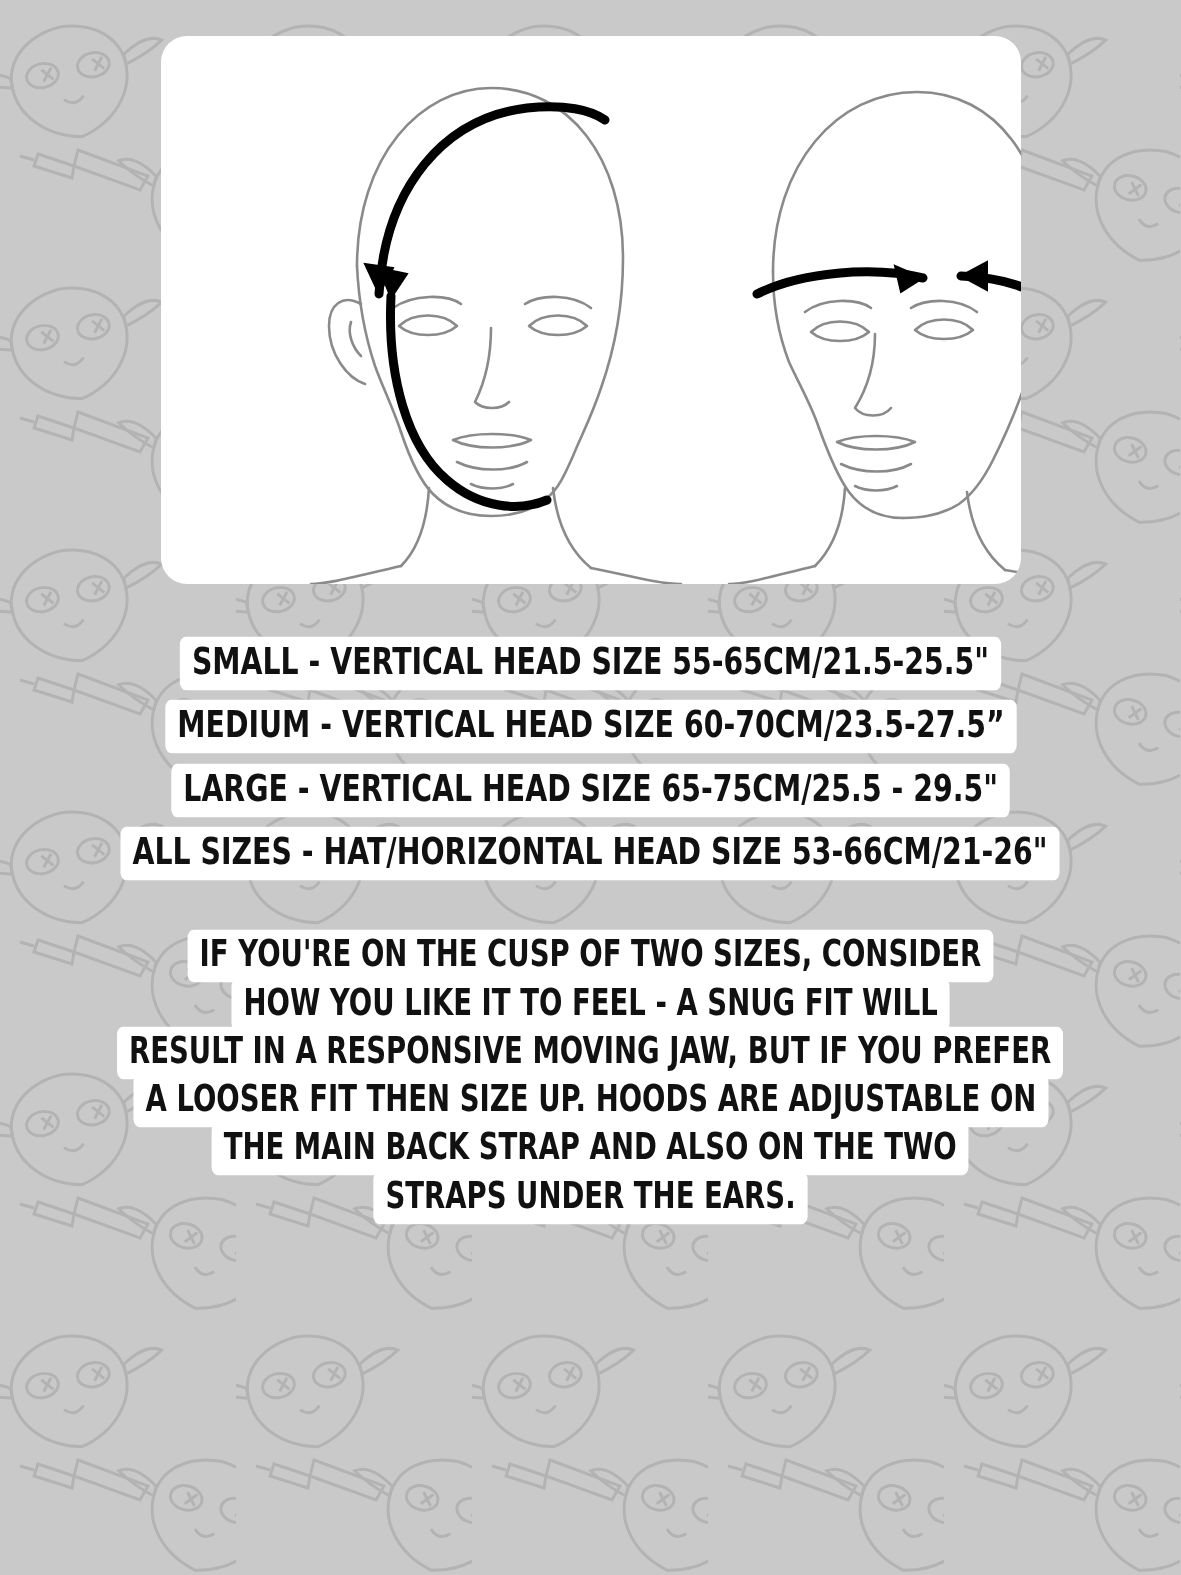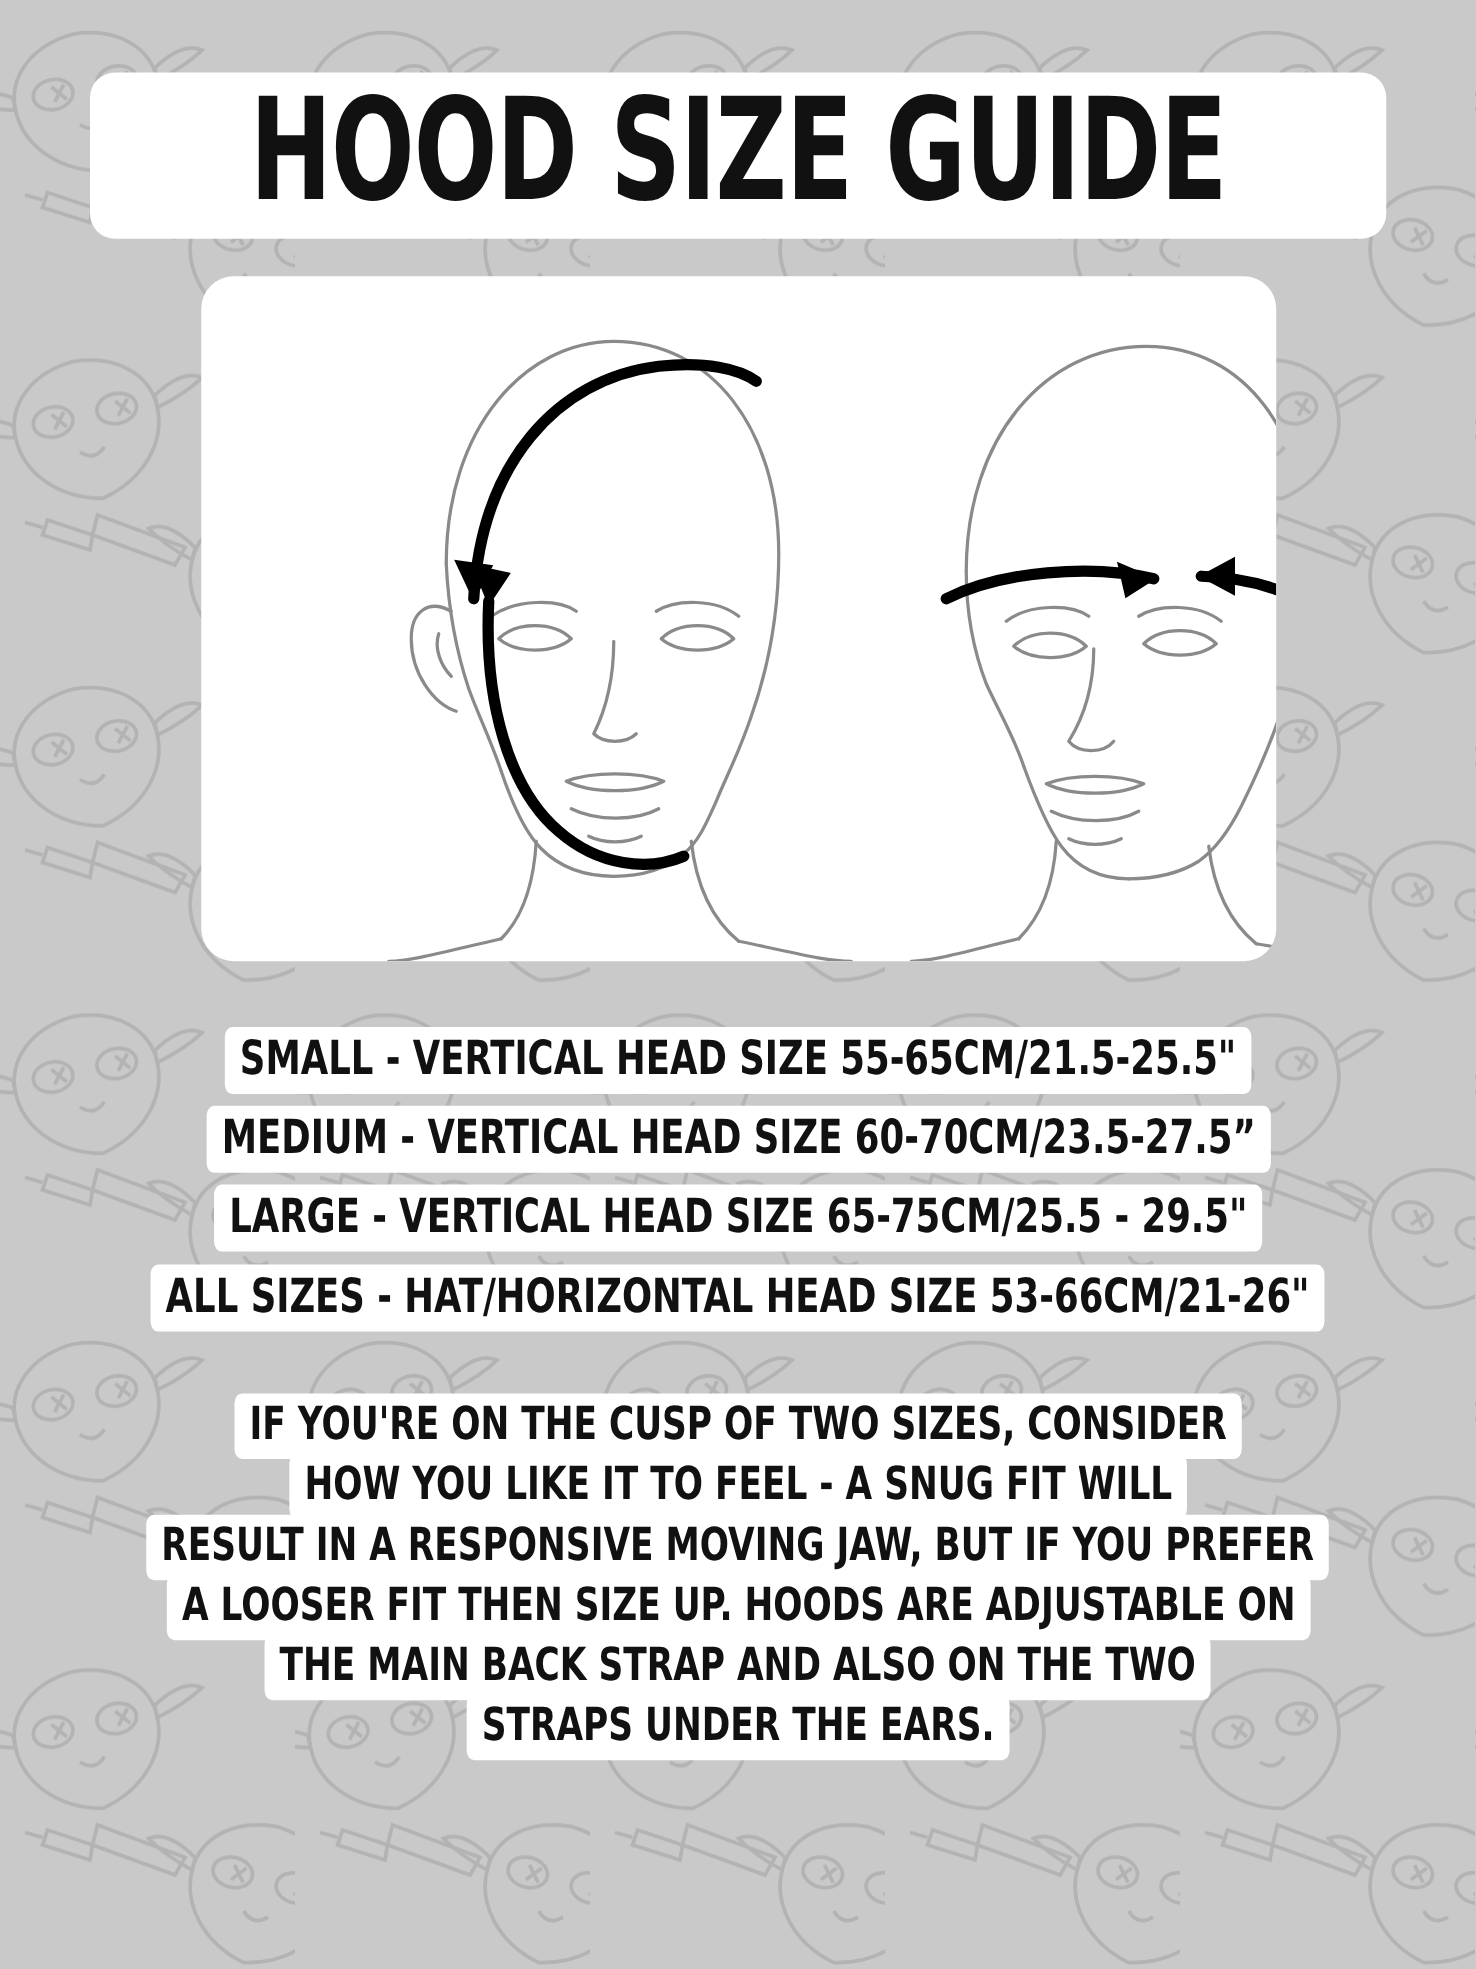--- a/index.html
+++ b/index.html
@@ -132,23 +132,20 @@
       <use href="#knifemotif" x="78" y="150"></use>
       <use href="#maskmotif" x="210" y="150" transform="rotate(14 210 200)"></use>
     </pattern>
   </defs>
   <rect x="0" y="0" width="1181" height="1575" fill="#c9c9c9"></rect>
   <rect x="0" y="0" width="1181" height="1575" fill="url(#tile)"></rect>
 </svg>
 
 <div class="page">
 
-  <div class="title-wrap">
-    <div class="title">HOOD SIZE GUIDE</div>
-  </div>
 
   <div class="illus-card">
     <svg viewBox="0 0 860 548" preserveAspectRatio="xMidYMid meet">
       <g fill="none" stroke="#8a8a8a" stroke-width="2.6" stroke-linecap="round" stroke-linejoin="round">
 
         <path d="M196,230 C196,120 260,52 330,52 C408,52 462,122 462,222
                  C462,272 452,318 440,352 C430,382 420,400 412,420
                  C404,438 398,452 386,462 C372,474 352,480 330,480
                  C306,480 286,472 272,458 C258,444 248,420 240,396"></path>
 

